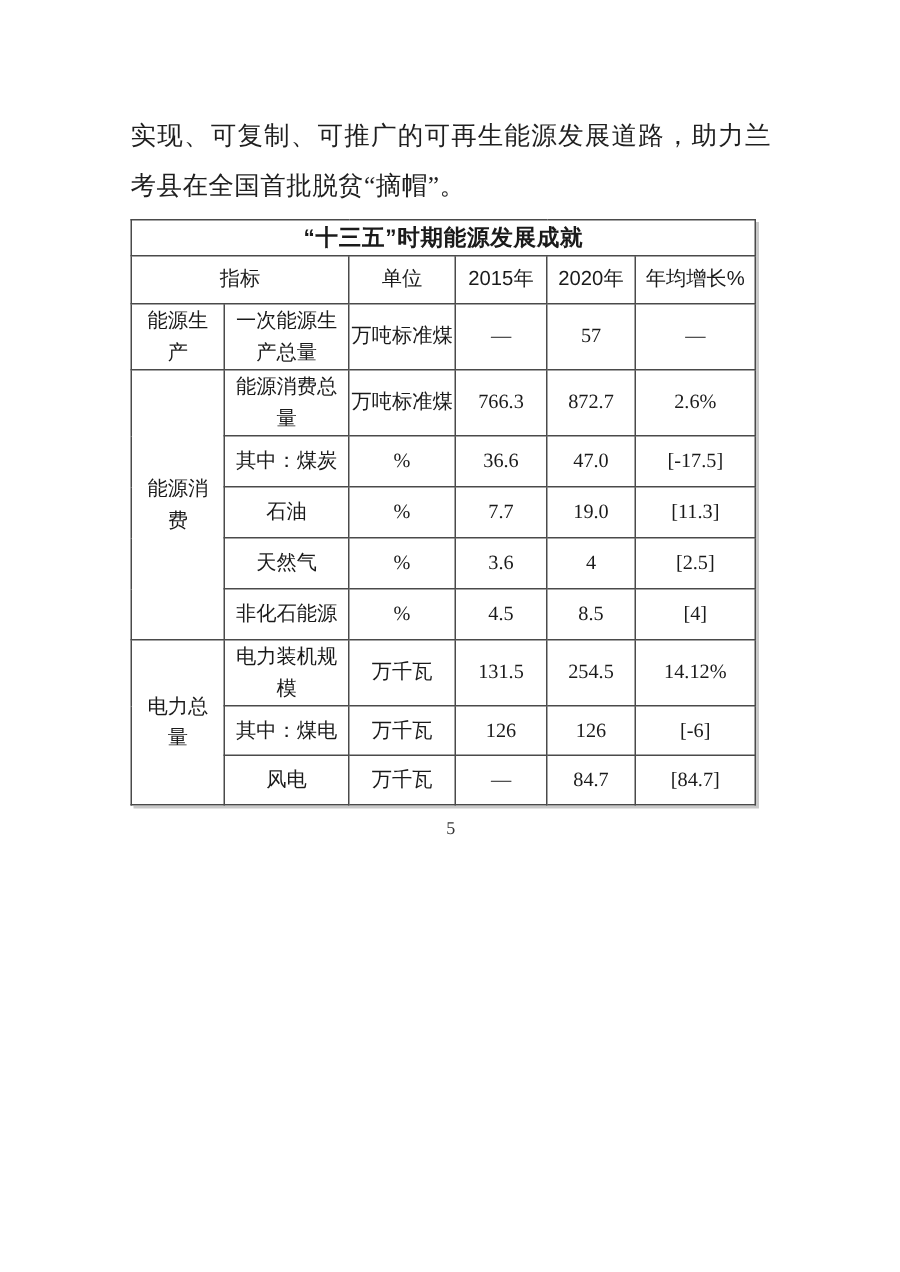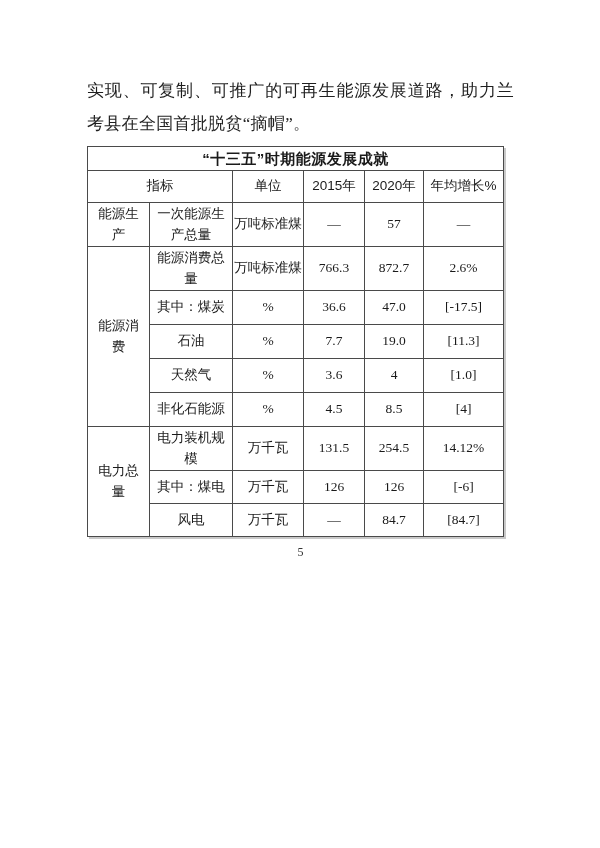--- a/index.html
+++ b/index.html
@@ -139,21 +139,21 @@
           <td class="unit-cell">%</td>
           <td>7.7</td>
           <td>19.0</td>
           <td>[11.3]</td>
         </tr>
         <tr class="row-single">
           <td>天然气</td>
           <td class="unit-cell">%</td>
           <td>3.6</td>
           <td>4</td>
-          <td>[1.0]</td>
+          <td>[2.5]</td>
         </tr>
         <tr class="row-single">
           <td>非化石能源</td>
           <td class="unit-cell">%</td>
           <td>4.5</td>
           <td>8.5</td>
           <td>[4]</td>
         </tr>
 
         <tr class="row-tall">

